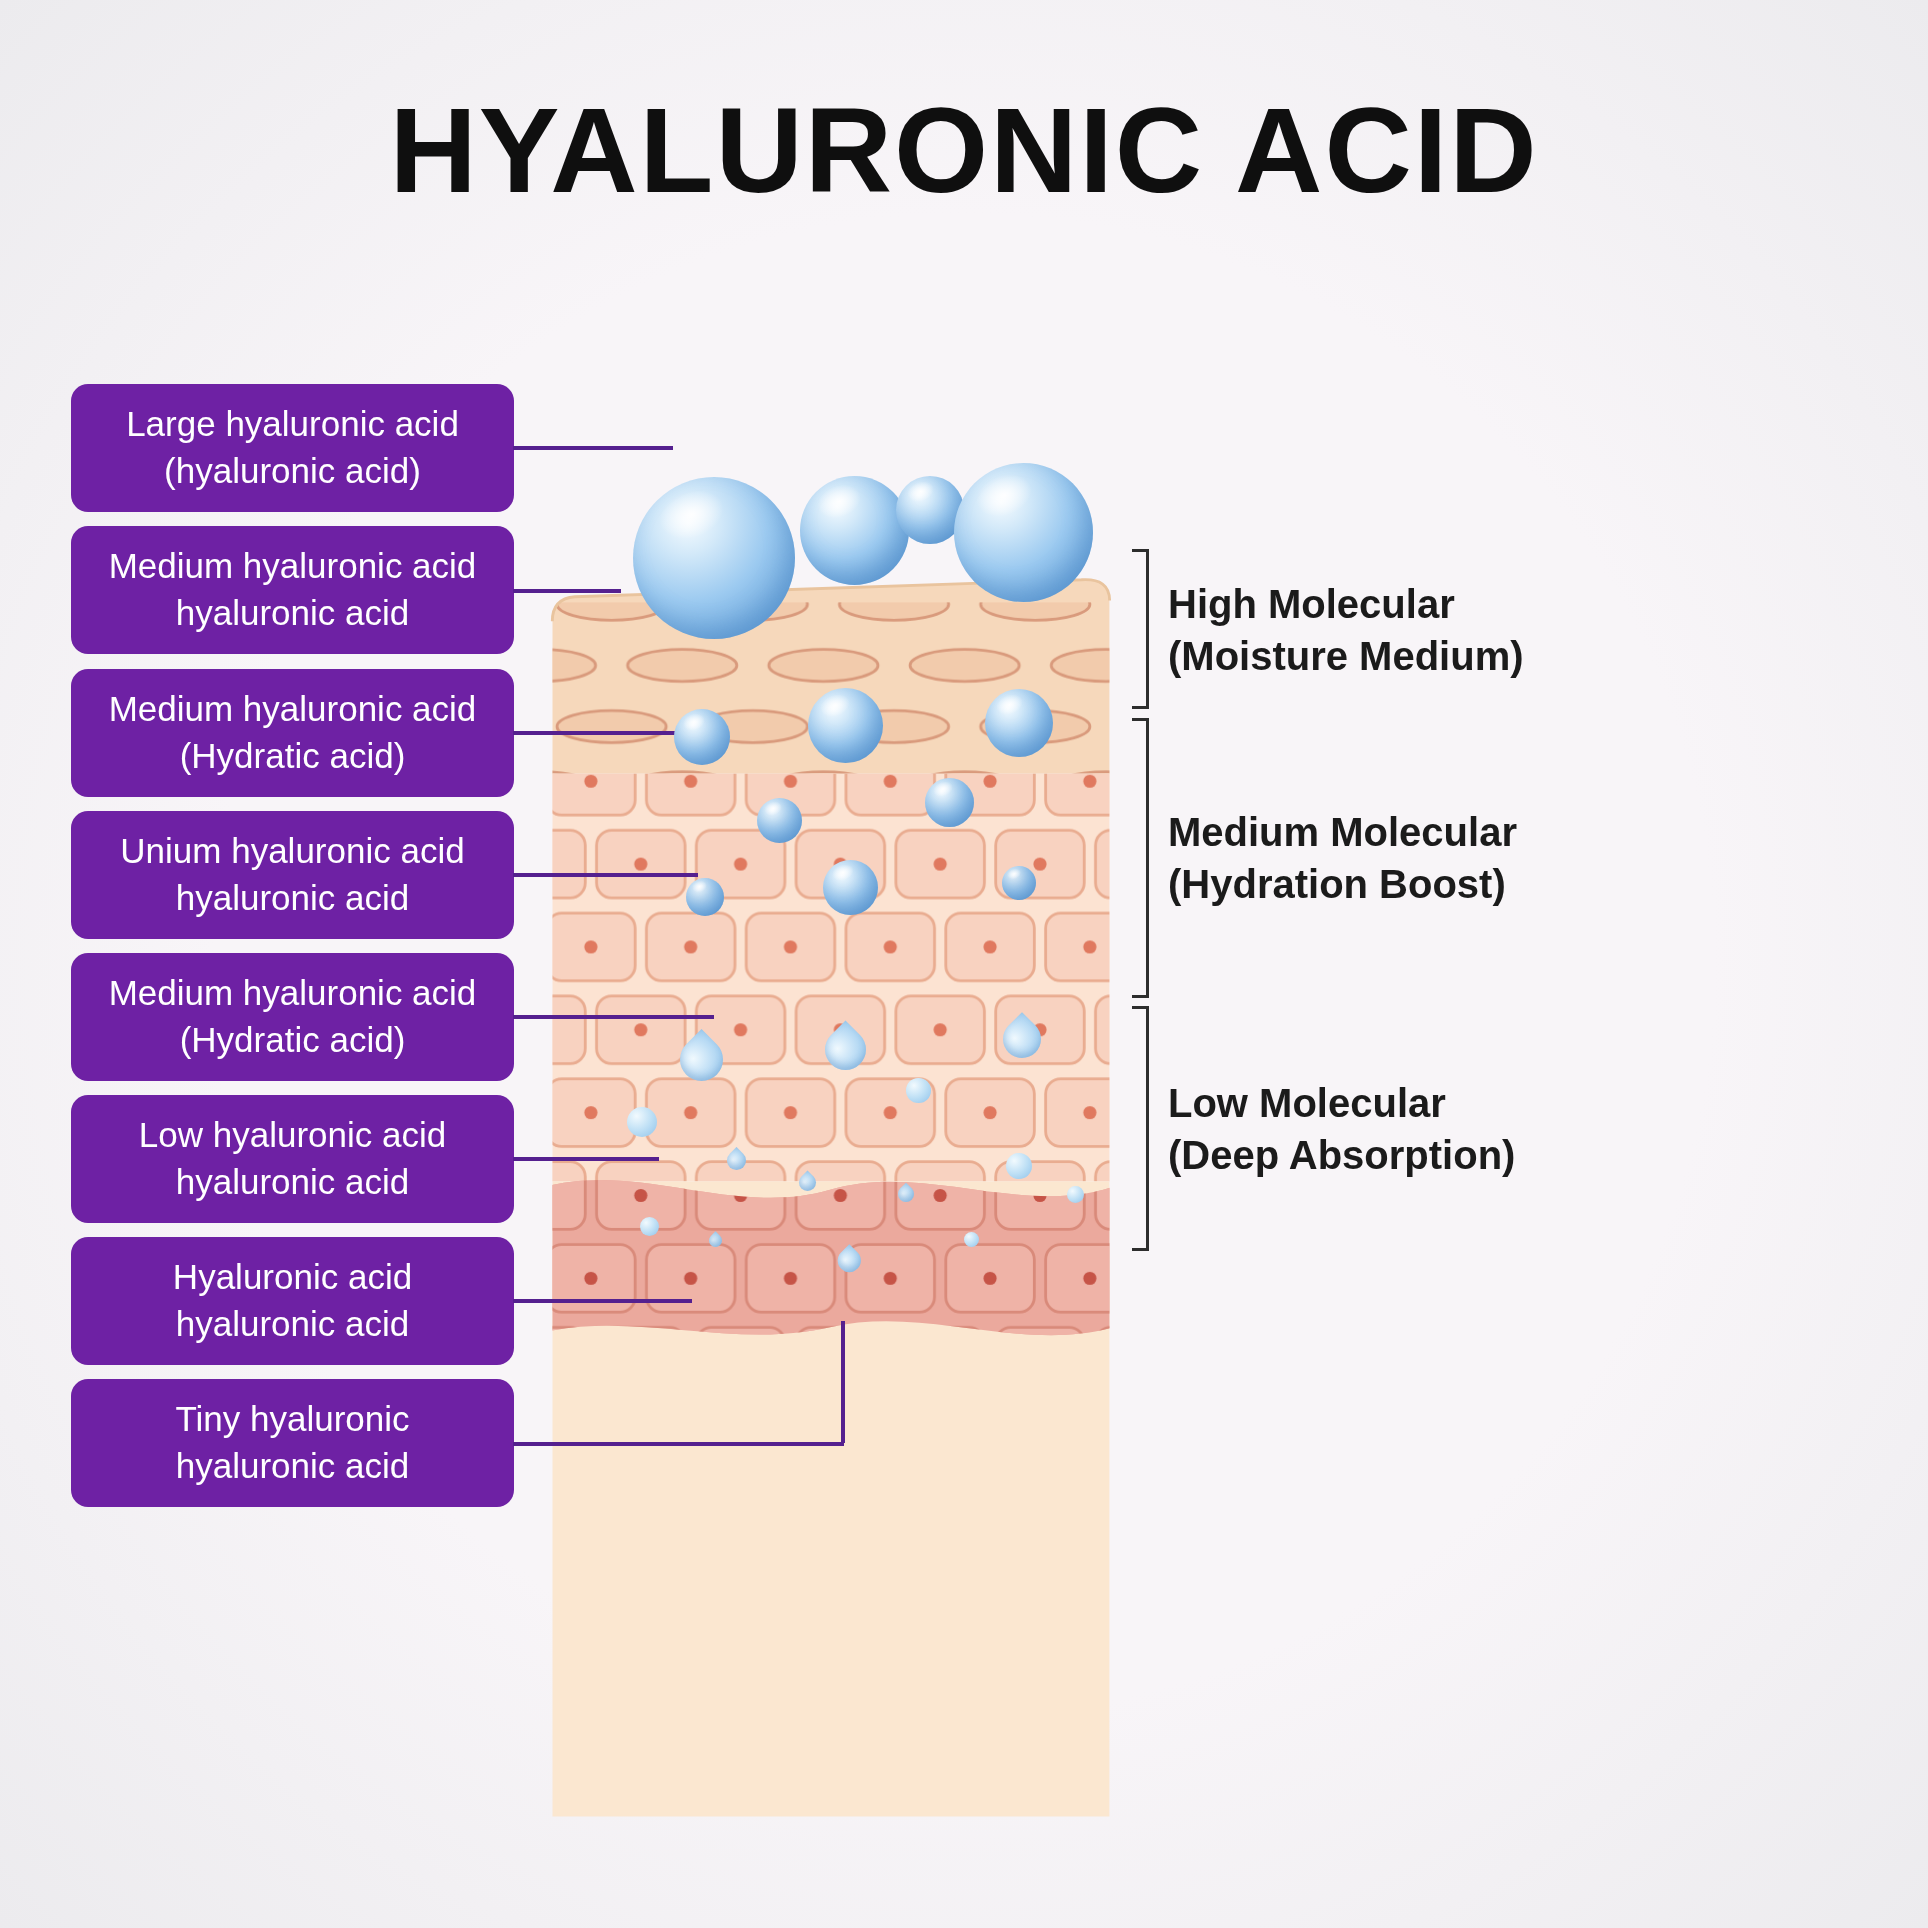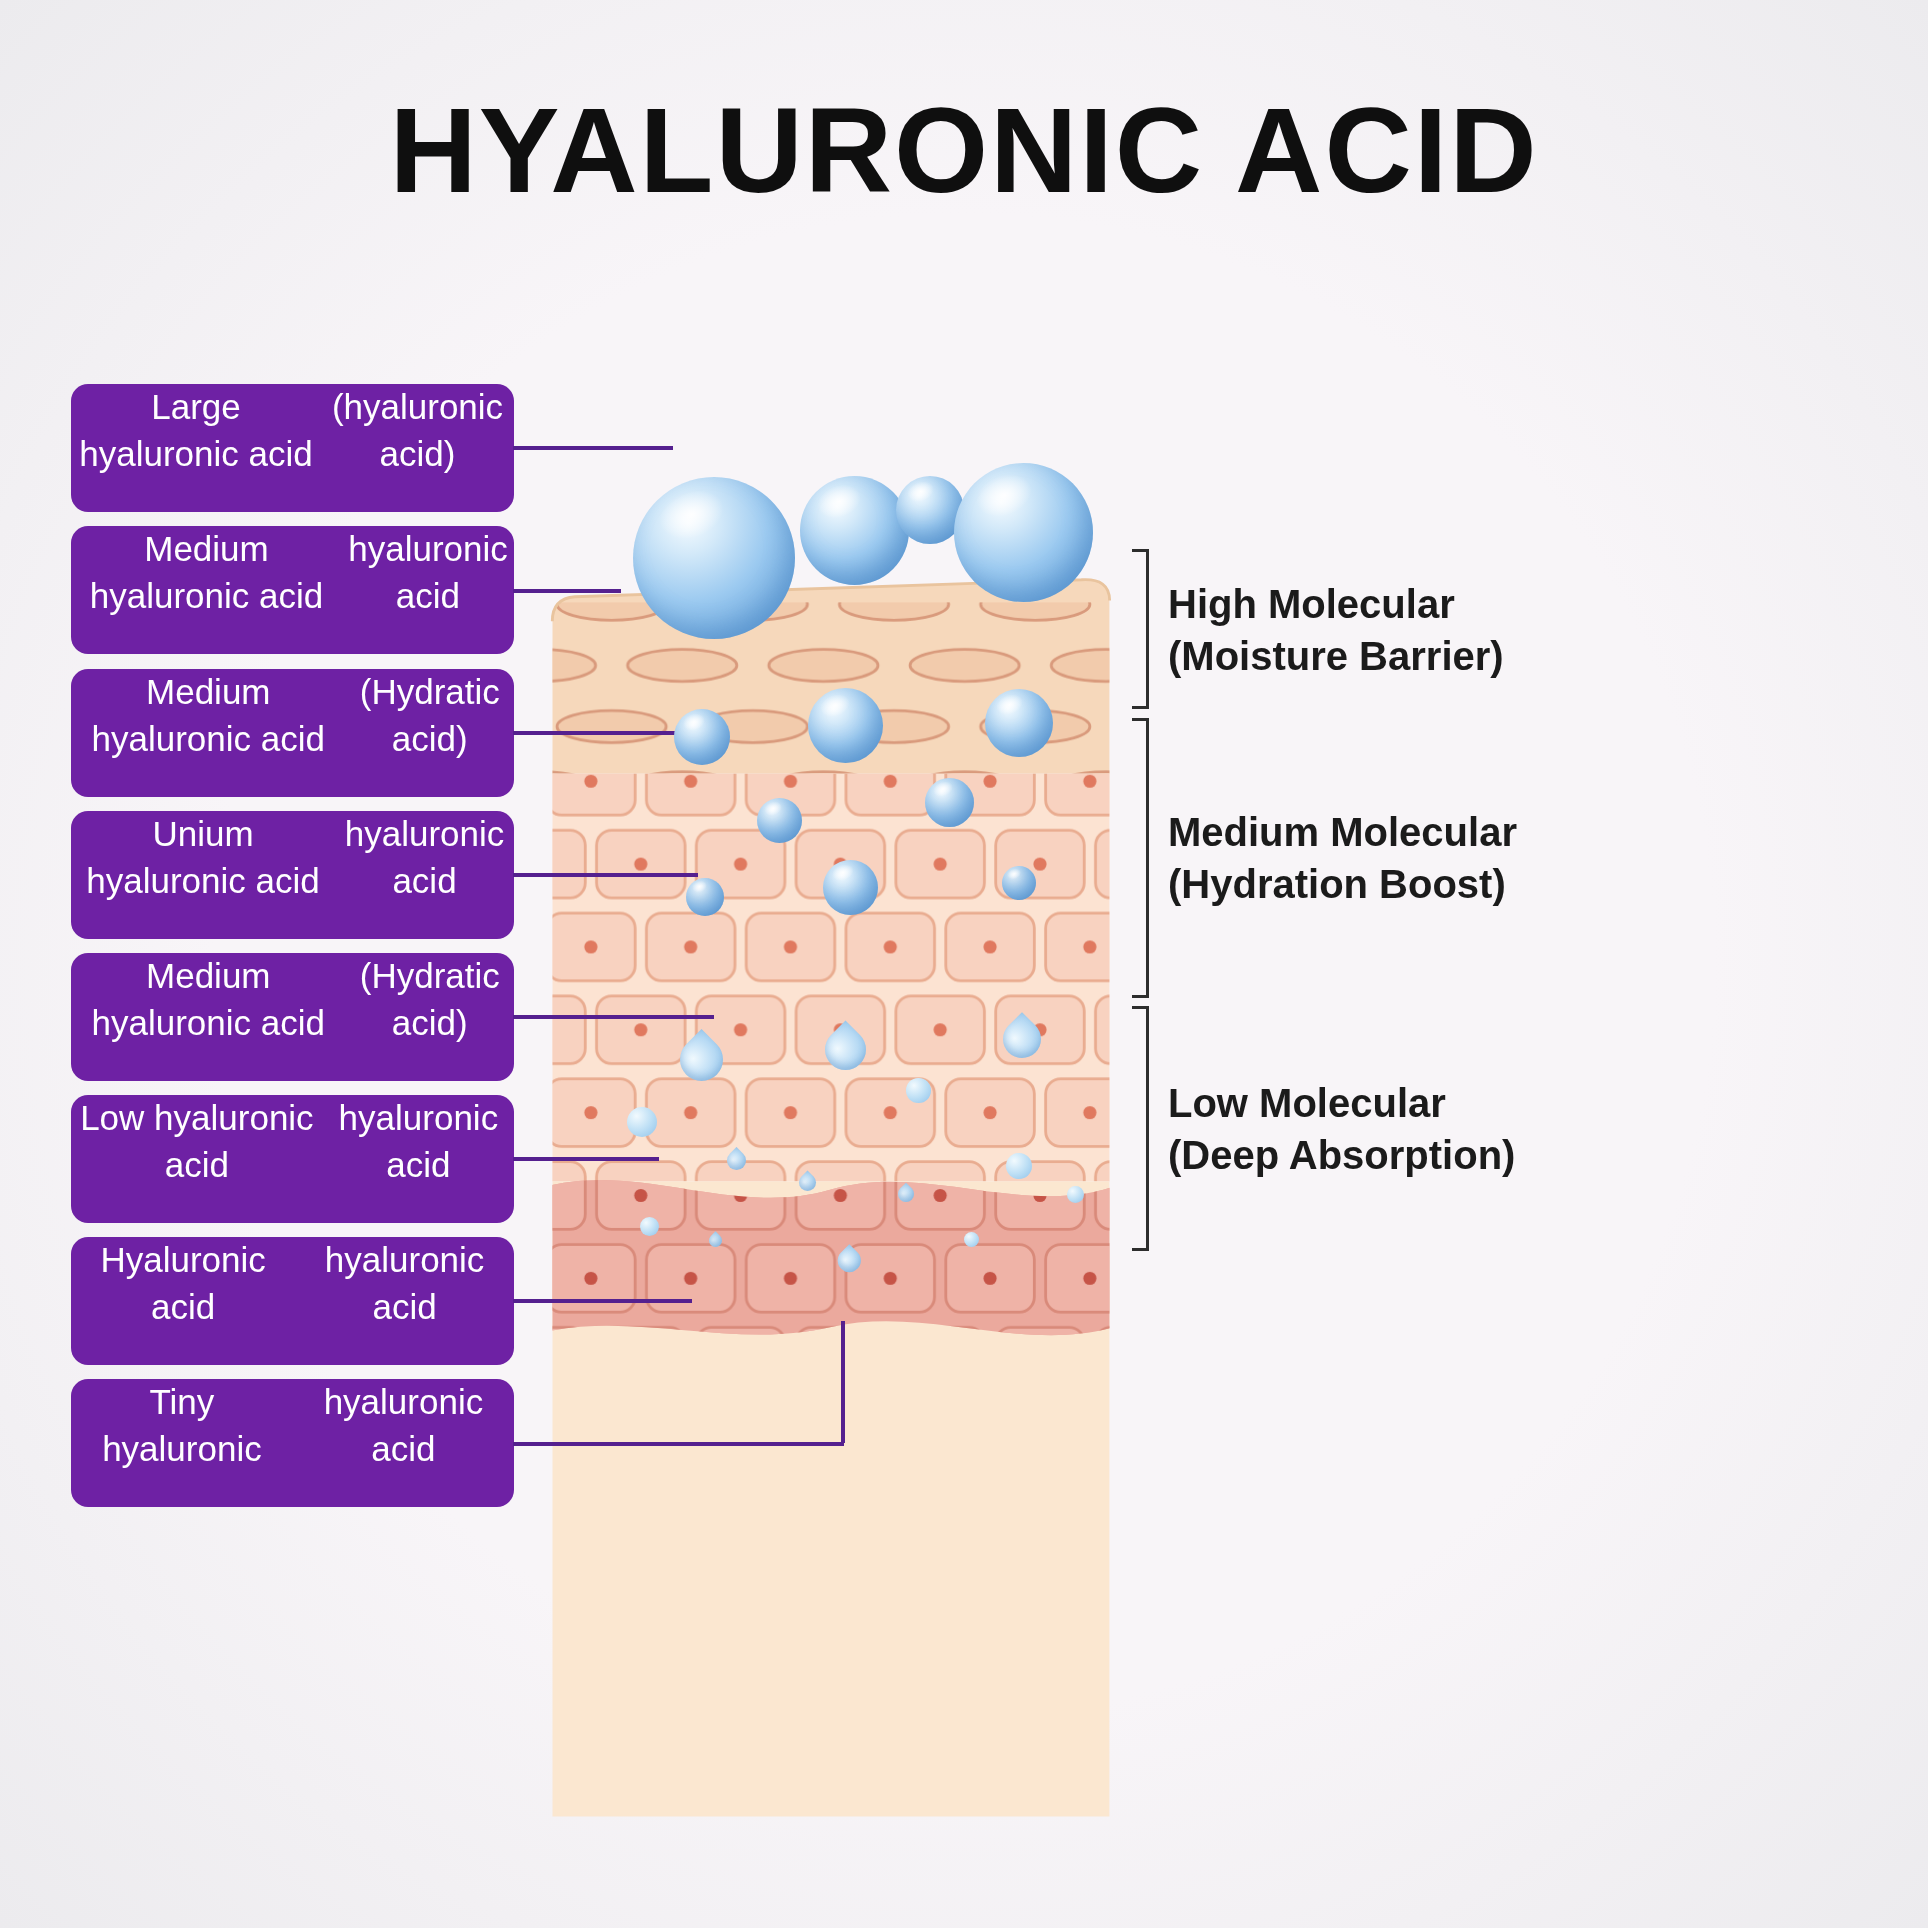--- a/index.html
+++ b/index.html
@@ -7,21 +7,21 @@
     position:relative;width:1928px;height:1928px;overflow:hidden;
     background:radial-gradient(ellipse at center,#f8f5f8 55%,#ecebee 100%);
     font-family:"Liberation Sans",sans-serif;
   }
   .title{
     position:absolute;top:83px;left:0;width:100%;text-align:center;
     color:#0f0f0f;font-weight:bold;font-size:121px;line-height:1.12;letter-spacing:1.9px;
   }
   .pbox{
     position:absolute;left:71px;width:443px;height:128px;background:#6e21a4;
-    border-radius:17px;color:#ffffff;display:flex;
+    border-radius:17px;color:#ffffff;display:flex;flex-direction:column;
     justify-content:center;text-align:center;font-size:35px;line-height:1.34;
   }
   .hline{position:absolute;height:3.8px;background:#55208f;}
   .vline{position:absolute;width:3.8px;background:#55208f;}
   .skin{position:absolute;left:541px;top:574px;}
   .sphere{
     position:absolute;border-radius:50%;
     background:radial-gradient(circle at 34% 28%,#f5fbff 0%,#d3e9f9 20%,#9ccaf0 50%,#6fa9de 78%,#5e97d0 100%);
     box-shadow:inset -7.5px -11.3px 21px rgba(70,125,185,.35);
   }
@@ -178,21 +178,21 @@
   <div class="bdot" style="left:640px;top:1217px;width:19px;height:19px"></div>
   <div class="bdot" style="left:1067px;top:1186px;width:17px;height:17px"></div>
   <div class="bdot" style="left:964px;top:1232px;width:15px;height:15px"></div>
 
   <div class="bracket" style="top:549px;height:160px"></div>
   <div class="bracket" style="top:718px;height:280px"></div>
   <div class="bracket" style="top:1006px;height:245px"></div>
 
   <div class="rlabel" style="top:578px">
     <div>High Molecular</div>
-    <div>(Moisture Barrier)</div>
+    <div>(Moisture Medium)</div>
   </div>
   <div class="rlabel" style="top:806px">
     <div>Medium Molecular</div>
     <div>(Hydration Boost)</div>
   </div>
   <div class="rlabel" style="top:1077px">
     <div>Low Molecular</div>
     <div>(Deep Absorption)</div>
   </div>
 

